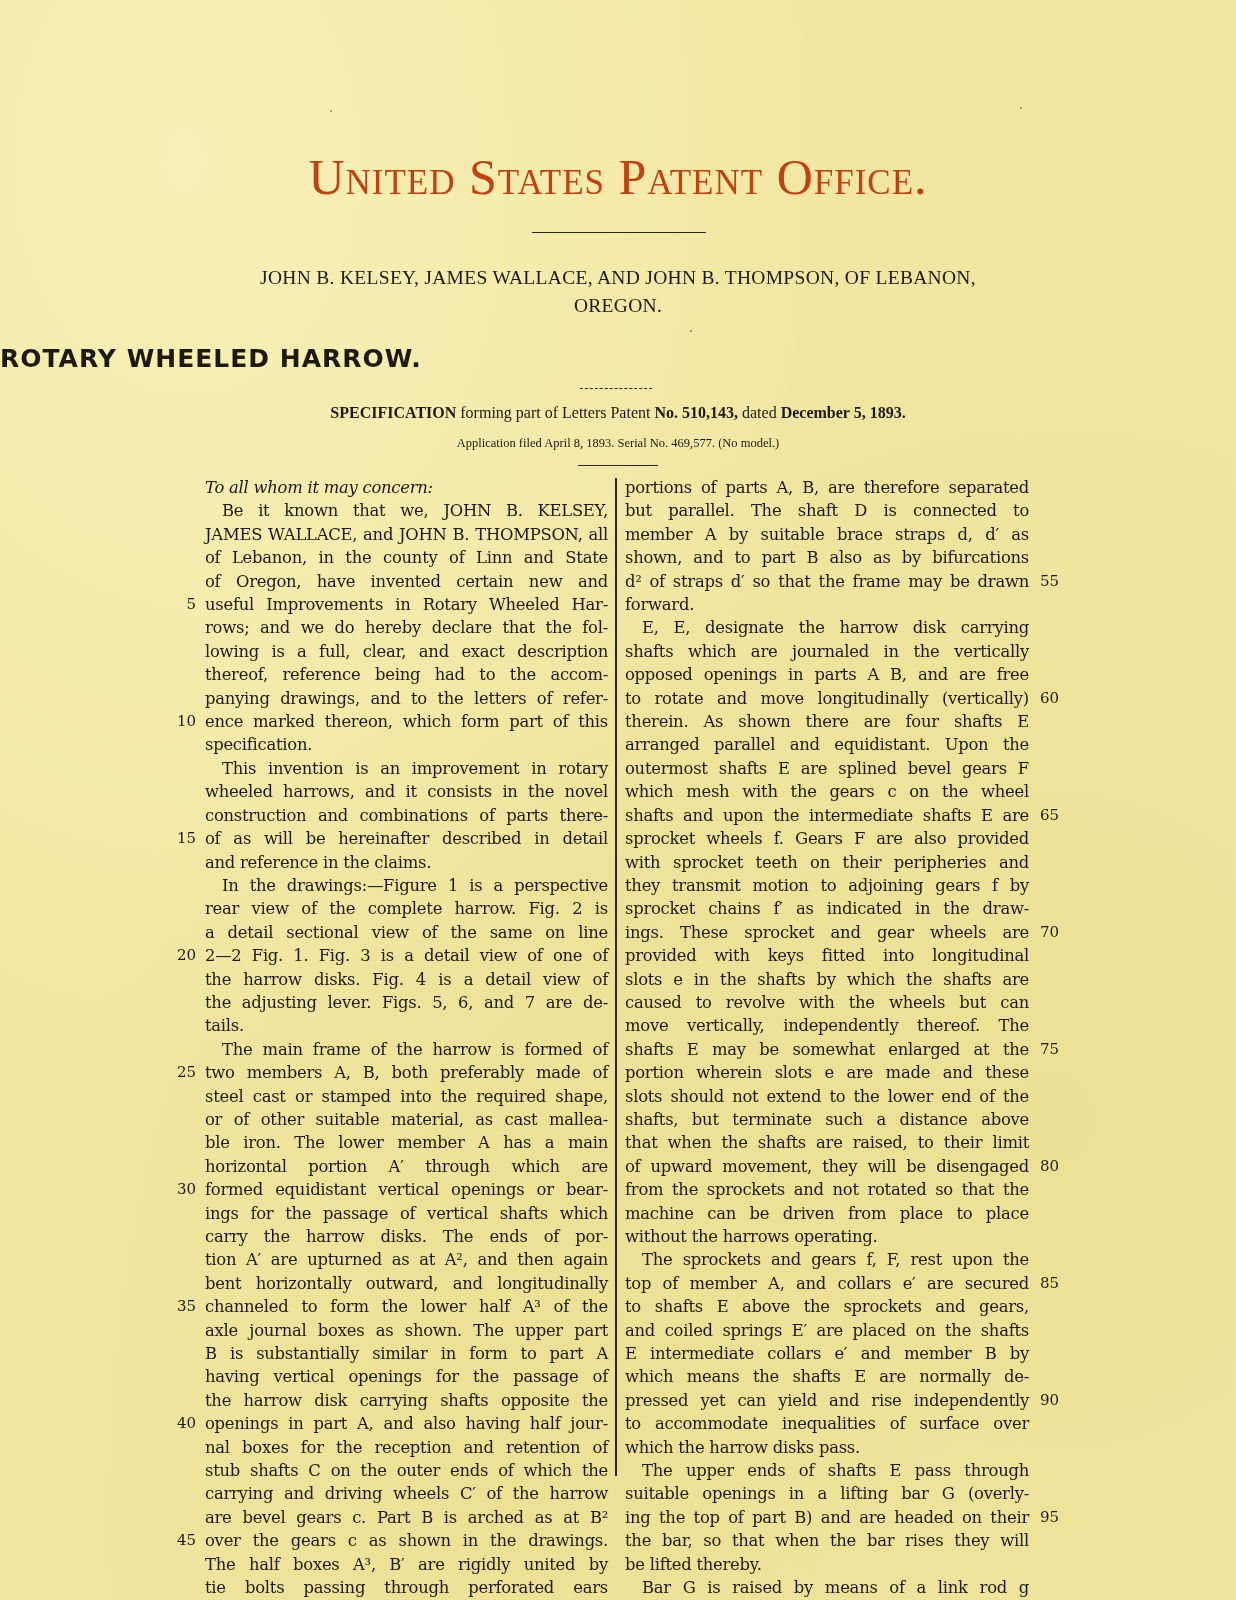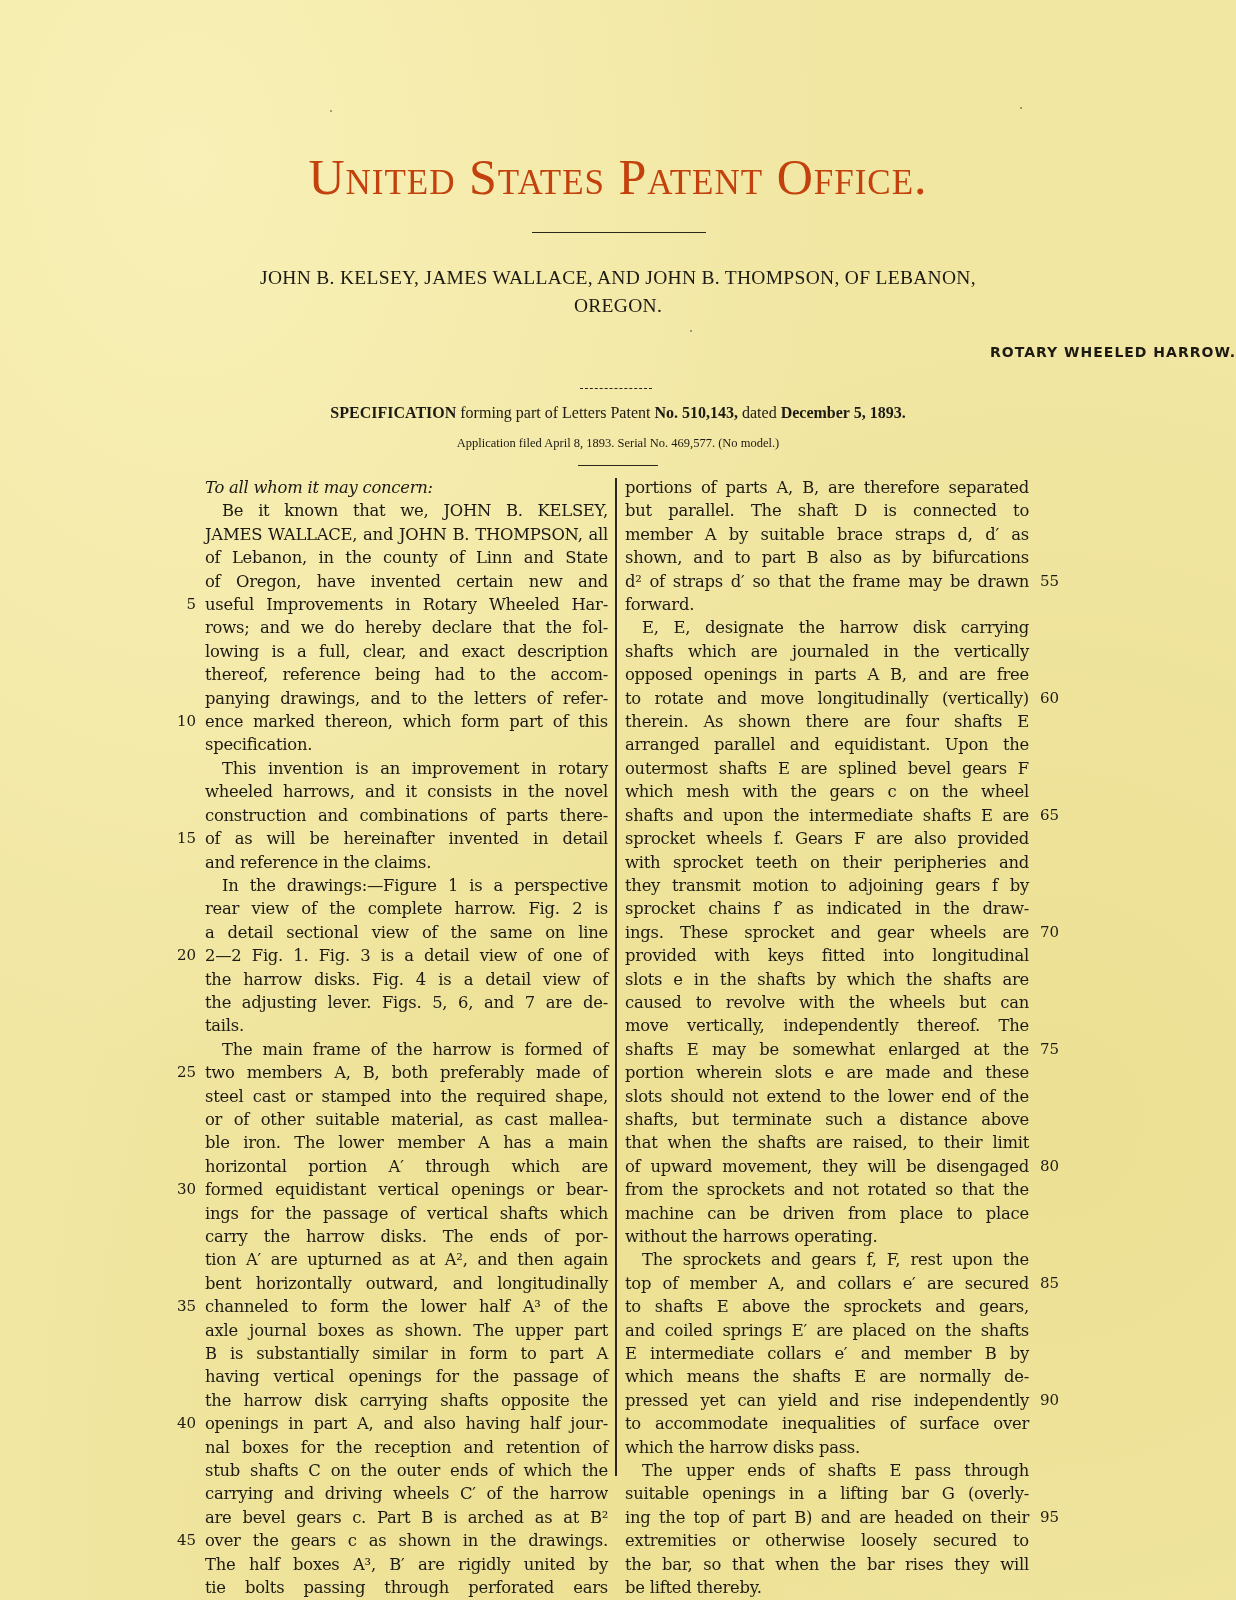--- a/index.html
+++ b/index.html
@@ -29,23 +29,23 @@
   .rule.r3 { left: 578px; width: 80px; top: 465px; border-top-width: 1px; }
 
   .inventors {
     position: absolute; left: 180px; width: 876px; top: 264px;
     text-align: center;
     font-family: "Liberation Serif", "DejaVu Serif", serif;
     font-size: 19.5px; line-height: 28px; letter-spacing: 0.3px;
   }
   .invention-title {
     position: absolute; left: 0; width: 1236px; top: 344px;
-    text-align: right;
+    text-align: left;
     font-family: "DejaVu Sans", "Liberation Sans", sans-serif;
-    font-weight: bold; font-size: 14px; letter-spacing: 1px;
+    font-weight: bold; font-size: 25px; letter-spacing: 1px;
   }
   .spec-line {
     position: absolute; left: 0; width: 1236px; top: 404px;
     text-align: center;
     font-family: "Liberation Serif", "DejaVu Serif", serif;
     font-size: 16px;
   }
   .spec-line b { font-weight: bold; }
   .app-line {
     position: absolute; left: 0; width: 1236px; top: 436px;
@@ -112,21 +112,21 @@
       <span class="ln">useful Improvements in Rotary Wheeled Har-</span>
       <span class="ln">rows; and we do hereby declare that the fol-</span>
       <span class="ln">lowing is a full, clear, and exact description</span>
       <span class="ln">thereof, reference being had to the accom-</span>
       <span class="ln">panying drawings, and to the letters of refer-</span>
       <span class="ln">ence marked thereon, which form part of this</span>
       <span class="ln last">specification.</span>
       <span class="ln indent">This invention is an improvement in rotary</span>
       <span class="ln">wheeled harrows, and it consists in the novel</span>
       <span class="ln">construction and combinations of parts there-</span>
-      <span class="ln">of as will be hereinafter invented in detail</span>
+      <span class="ln">of as will be hereinafter described in detail</span>
       <span class="ln last">and reference in the claims.</span>
       <span class="ln indent">In the drawings:—Figure 1 is a perspective</span>
       <span class="ln">rear view of the complete harrow.  Fig. 2 is</span>
       <span class="ln">a detail sectional view of the same on line</span>
       <span class="ln">2—2 Fig. 1.  Fig. 3 is a detail view of one of</span>
       <span class="ln">the harrow disks.  Fig. 4 is a detail view of</span>
       <span class="ln">the adjusting lever.  Figs. 5, 6, and 7 are de-</span>
       <span class="ln last">tails.</span>
       <span class="ln indent">The main frame of the harrow is formed of</span>
       <span class="ln">two members A, B, both preferably made of</span>
@@ -193,21 +193,20 @@
       <span class="ln">to shafts E above the sprockets and gears,</span>
       <span class="ln">and coiled springs E′ are placed on the shafts</span>
       <span class="ln">E intermediate collars e′ and member B by</span>
       <span class="ln">which means the shafts E are normally de-</span>
       <span class="ln">pressed yet can yield and rise independently</span>
       <span class="ln">to accommodate inequalities of surface over</span>
       <span class="ln last">which the harrow disks pass.</span>
       <span class="ln indent">The upper ends of shafts E pass through</span>
       <span class="ln">suitable openings in a lifting bar G (overly-</span>
       <span class="ln">ing the top of part B) and are headed on their</span>
-      <span class="ln">extremities or otherwise loosely secured to</span>
       <span class="ln">the bar, so that when the bar rises they will</span>
       <span class="ln last">be lifted thereby.</span>
       <span class="ln indent">Bar G is raised by means of a link rod g</span>
     </div>
 
   <div id="lineNums">
       <span class="lnum l" style="top: 595px;">5</span>
       <span class="lnum l" style="top: 712px;">10</span>
       <span class="lnum l" style="top: 829px;">15</span>
       <span class="lnum l" style="top: 946px;">20</span>

